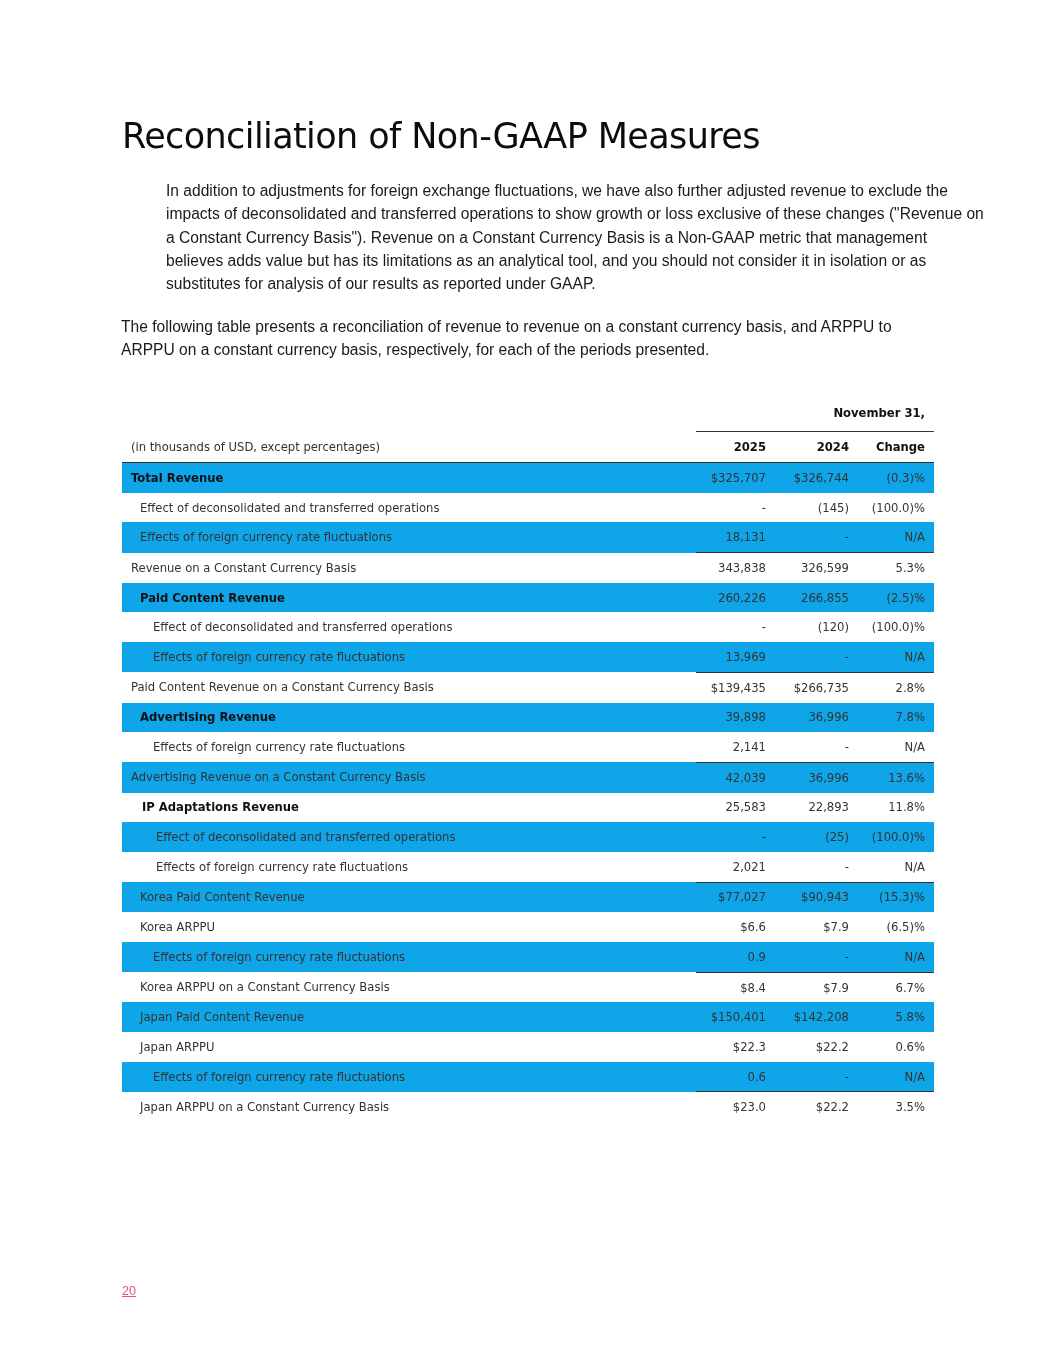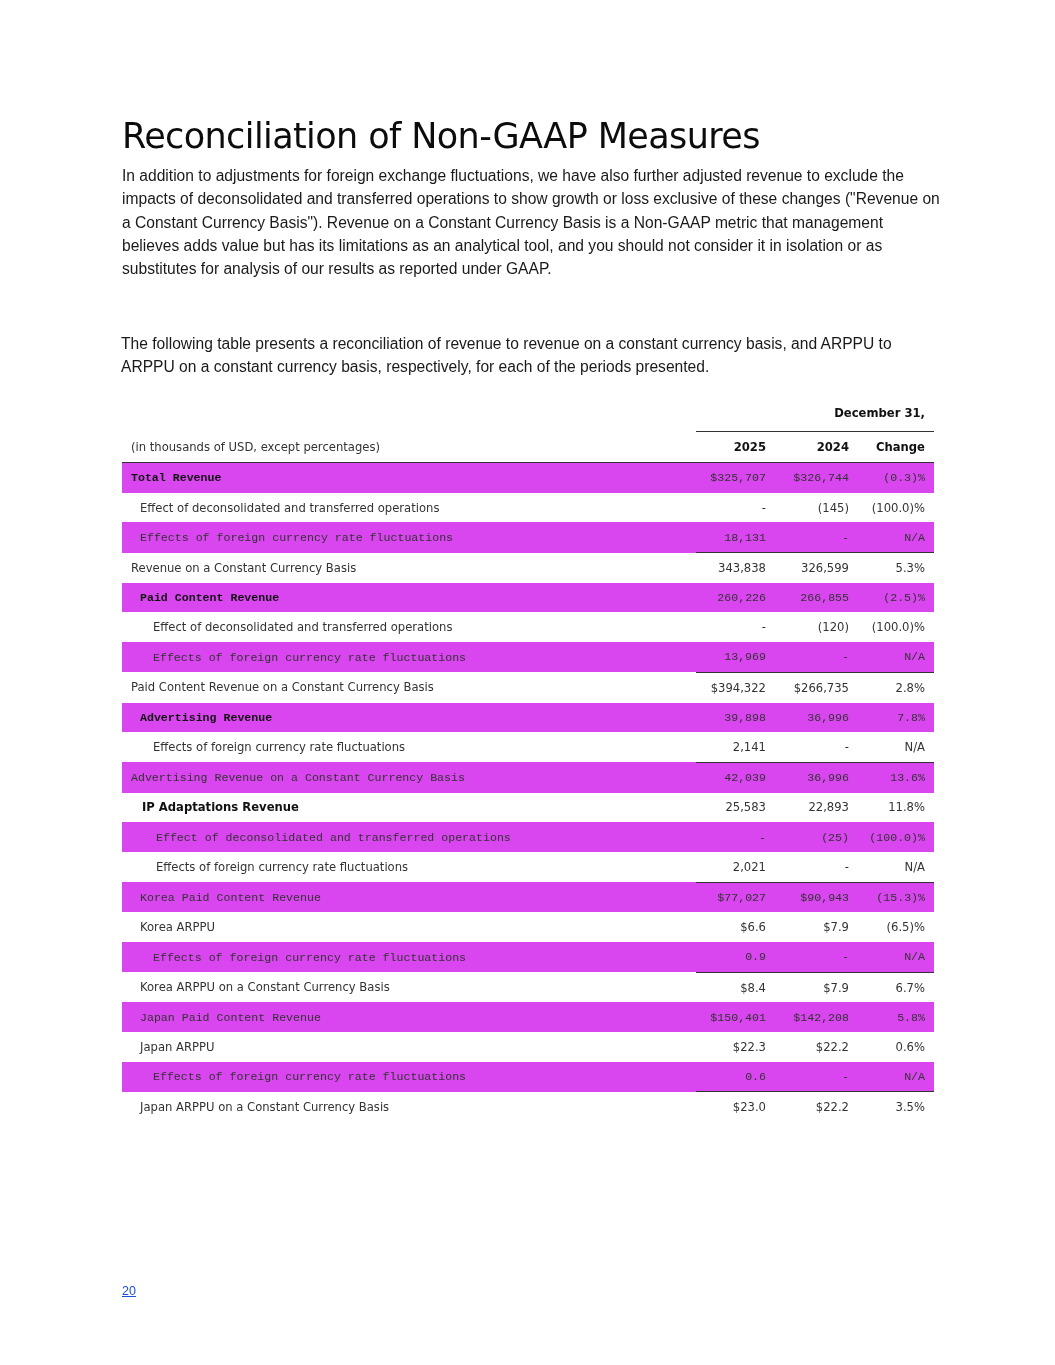--- a/index.html
+++ b/index.html
@@ -9,61 +9,61 @@
     }
     .page-title {
       position: absolute; left: 122px; top: 116px;
       font-family: "DejaVu Sans", sans-serif; font-weight: normal;
       font-size: 35px; letter-spacing: -0.6px; margin: 0; color: #0c0c0c;
     }
     .para {
       position: absolute; left: 122px; width: 820px;
       font-size: 15.6px; line-height: 23.3px; color: #1a1a1a; margin: 0;
     }
-    .p1 { top: 164px; }
-    .p2 { top: 332px; left: 121px; }
+    .p1 { top: 179px; margin-left: 44px; }
+    .p2 { top: 315px; left: 121px; }
     table.recon {
       position: absolute; left: 122px; top: 406px; width: 812px;
       border-collapse: collapse;
       font-family: "DejaVu Sans", sans-serif; font-size: 11.6px; color: #333333;
     }
     table.recon td { height: 29.7px; padding: 0; vertical-align: middle; white-space: nowrap; }
     td.lbl { padding-left: 9px !important; }
     td.num { text-align: right; width: 75px; padding-right: 8px !important; }
     td.num.c1 { width: 70px; }
     td.num.c3 { width: 68px; padding-right: 9px !important; }
     tr.hdr1 td, tr.hdr2 td { height: 21px; font-weight: bold; color: #111; text-align: right; }
     tr.hdr2 td.span3 { border-bottom: 1px solid #333; height: 25px; vertical-align: top; }
     tr.colhdr td { height: 30px; border-bottom: 1px solid #333; }
     tr.colhdr td.num { font-weight: bold; color: #111; }
-    tr.green td { background: #d946ef; font-family: Liberation Mono, monospace; }
+    tr.green td { background: #0ea5e9; }
     tr.bold td.lbl { font-weight: bold; color: #111; }
     tr.ind1 td.lbl { padding-left: 18px !important; }
     tr.ind2 td.lbl { padding-left: 31px !important; }
     tr.ind2b td.lbl { padding-left: 34px !important; }
     tr.ind1b td.lbl { padding-left: 20px !important; }
     tr.underline td.num { border-bottom: 1px solid #333; }
     sup { font-size: 7px; }
     .page-number {
       position: absolute; left: 122px; top: 1284px;
-      font-size: 12.5px; color: #1d4ed8; text-decoration: underline;
+      font-size: 12.5px; color: #ec4899; text-decoration: underline;
     }
   </style>
 </head>
 <body>
 
 <h1 class="page-title">Reconciliation of Non-GAAP Measures</h1>
 <p class="para p1">In addition to adjustments for foreign exchange fluctuations, we have also further adjusted revenue to exclude the impacts of deconsolidated and transferred operations to show growth or loss exclusive of these changes ("Revenue on a Constant Currency Basis"). Revenue on a Constant Currency Basis is a Non-GAAP metric that management believes adds value but has its limitations as an analytical tool, and you should not consider it in isolation or as substitutes for analysis of our results as reported under GAAP.</p>
 <p class="para p2">The following table presents a reconciliation of revenue to revenue on a constant currency basis, and ARPPU to ARPPU on a constant currency basis, respectively, for each of the periods presented.</p>
 
 <table class="recon">
   <tbody id="tbody">
     <tr class="hdr2">
       <td></td>
-      <td colspan="3" class="span3" style="padding-right:9px;">December 31,</td>
+      <td colspan="3" class="span3" style="padding-right:9px;">November 31,</td>
     </tr>
     <tr class="colhdr">
       <td class="lbl">(in thousands of USD, except percentages)</td>
       <td class="num c1">2025</td>
       <td class="num">2024</td>
       <td class="num c3">Change</td>
     </tr>
   <tr class="green bold">
         <td class="lbl">Total Revenue</td>
         <td class="num c1">$325,707</td>
@@ -101,21 +101,21 @@
         <td class="num c3">(100.0)%</td>
       </tr>
       <tr class="green ind2 underline">
         <td class="lbl">Effects of foreign currency rate fluctuations</td>
         <td class="num c1">13,969</td>
         <td class="num">-</td>
         <td class="num c3">N/A</td>
       </tr>
       <tr class="">
         <td class="lbl">Paid Content Revenue on a Constant Currency Basis</td>
-        <td class="num c1">$394,322</td>
+        <td class="num c1">$139,435</td>
         <td class="num">$266,735</td>
         <td class="num c3">2.8%</td>
       </tr>
       <tr class="green bold ind1">
         <td class="lbl">Advertising Revenue</td>
         <td class="num c1">39,898</td>
         <td class="num">36,996</td>
         <td class="num c3">7.8%</td>
       </tr>
       <tr class="ind2 underline">

